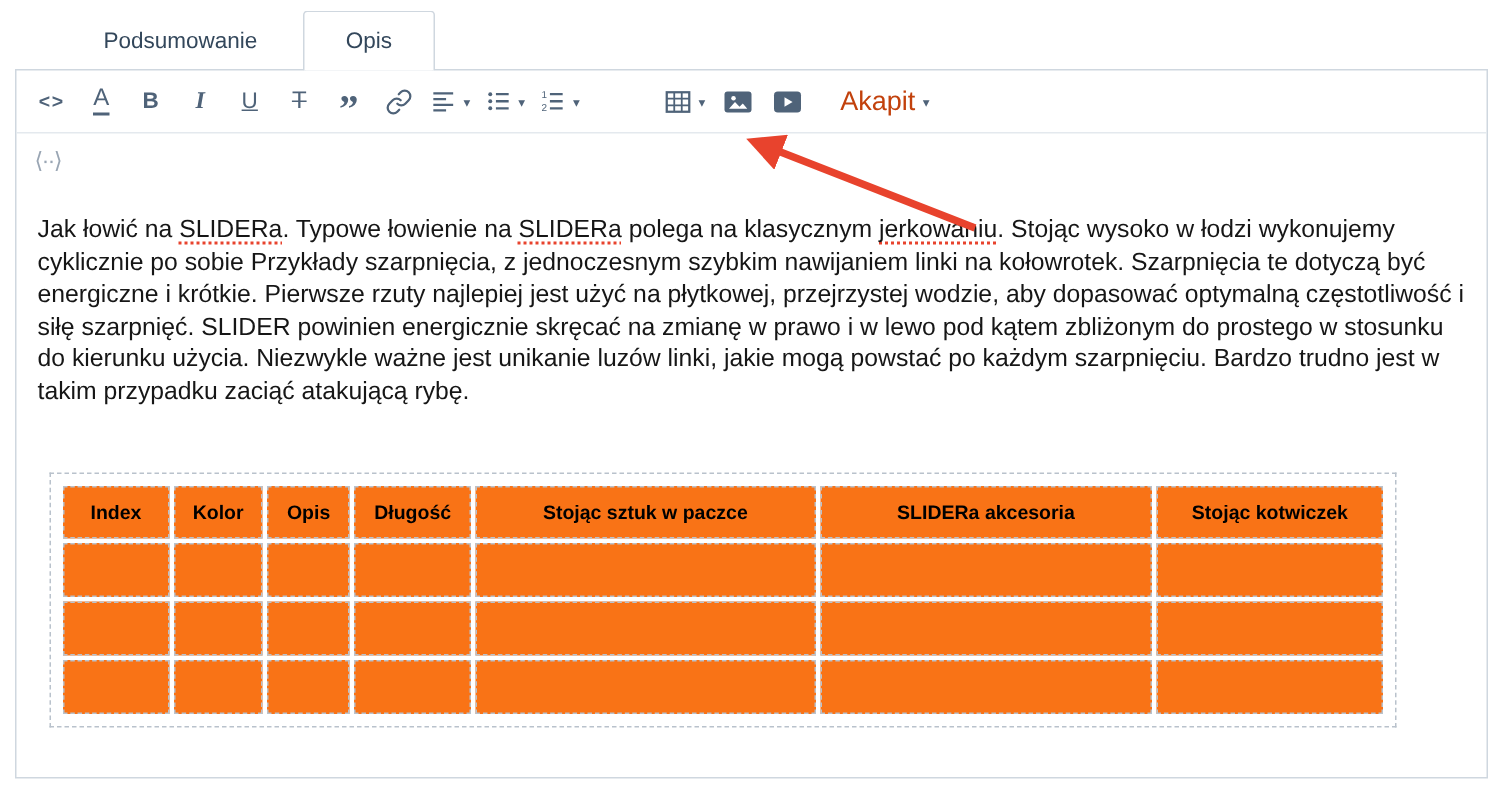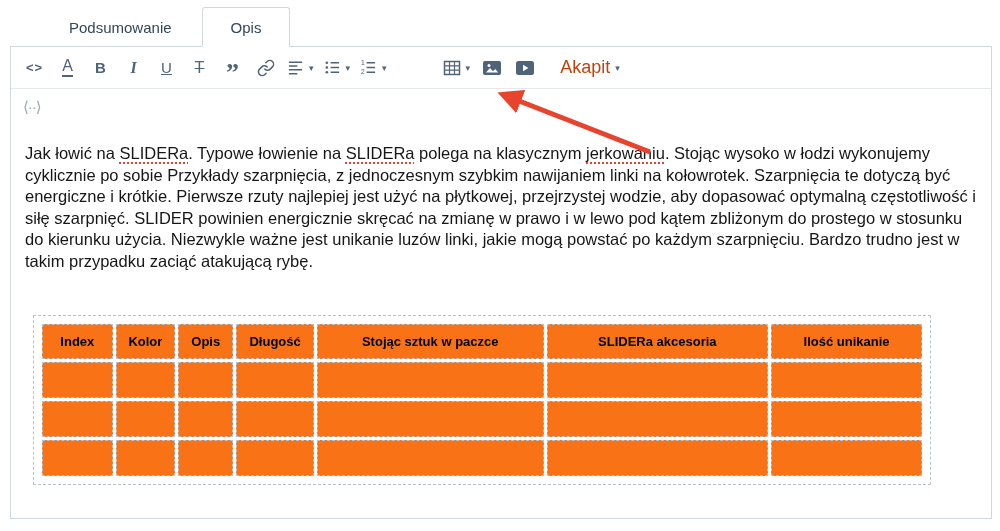--- a/index.html
+++ b/index.html
@@ -169,21 +169,21 @@
               <col style="width:17.5%">
           </colgroup>
           <thead>
             <tr>
               <th>Index</th>
               <th>Kolor</th>
               <th>Opis</th>
               <th>Długość</th>
               <th>Stojąc sztuk w paczce</th>
               <th>SLIDERa akcesoria</th>
-              <th>Ilość unikanie</th>
+              <th>Stojąc kotwiczek</th>
             </tr>
           </thead>
           <tbody>
             <tr>
               <td></td>
                 <td></td>
                 <td></td>
                 <td></td>
                 <td></td>
                 <td></td>

